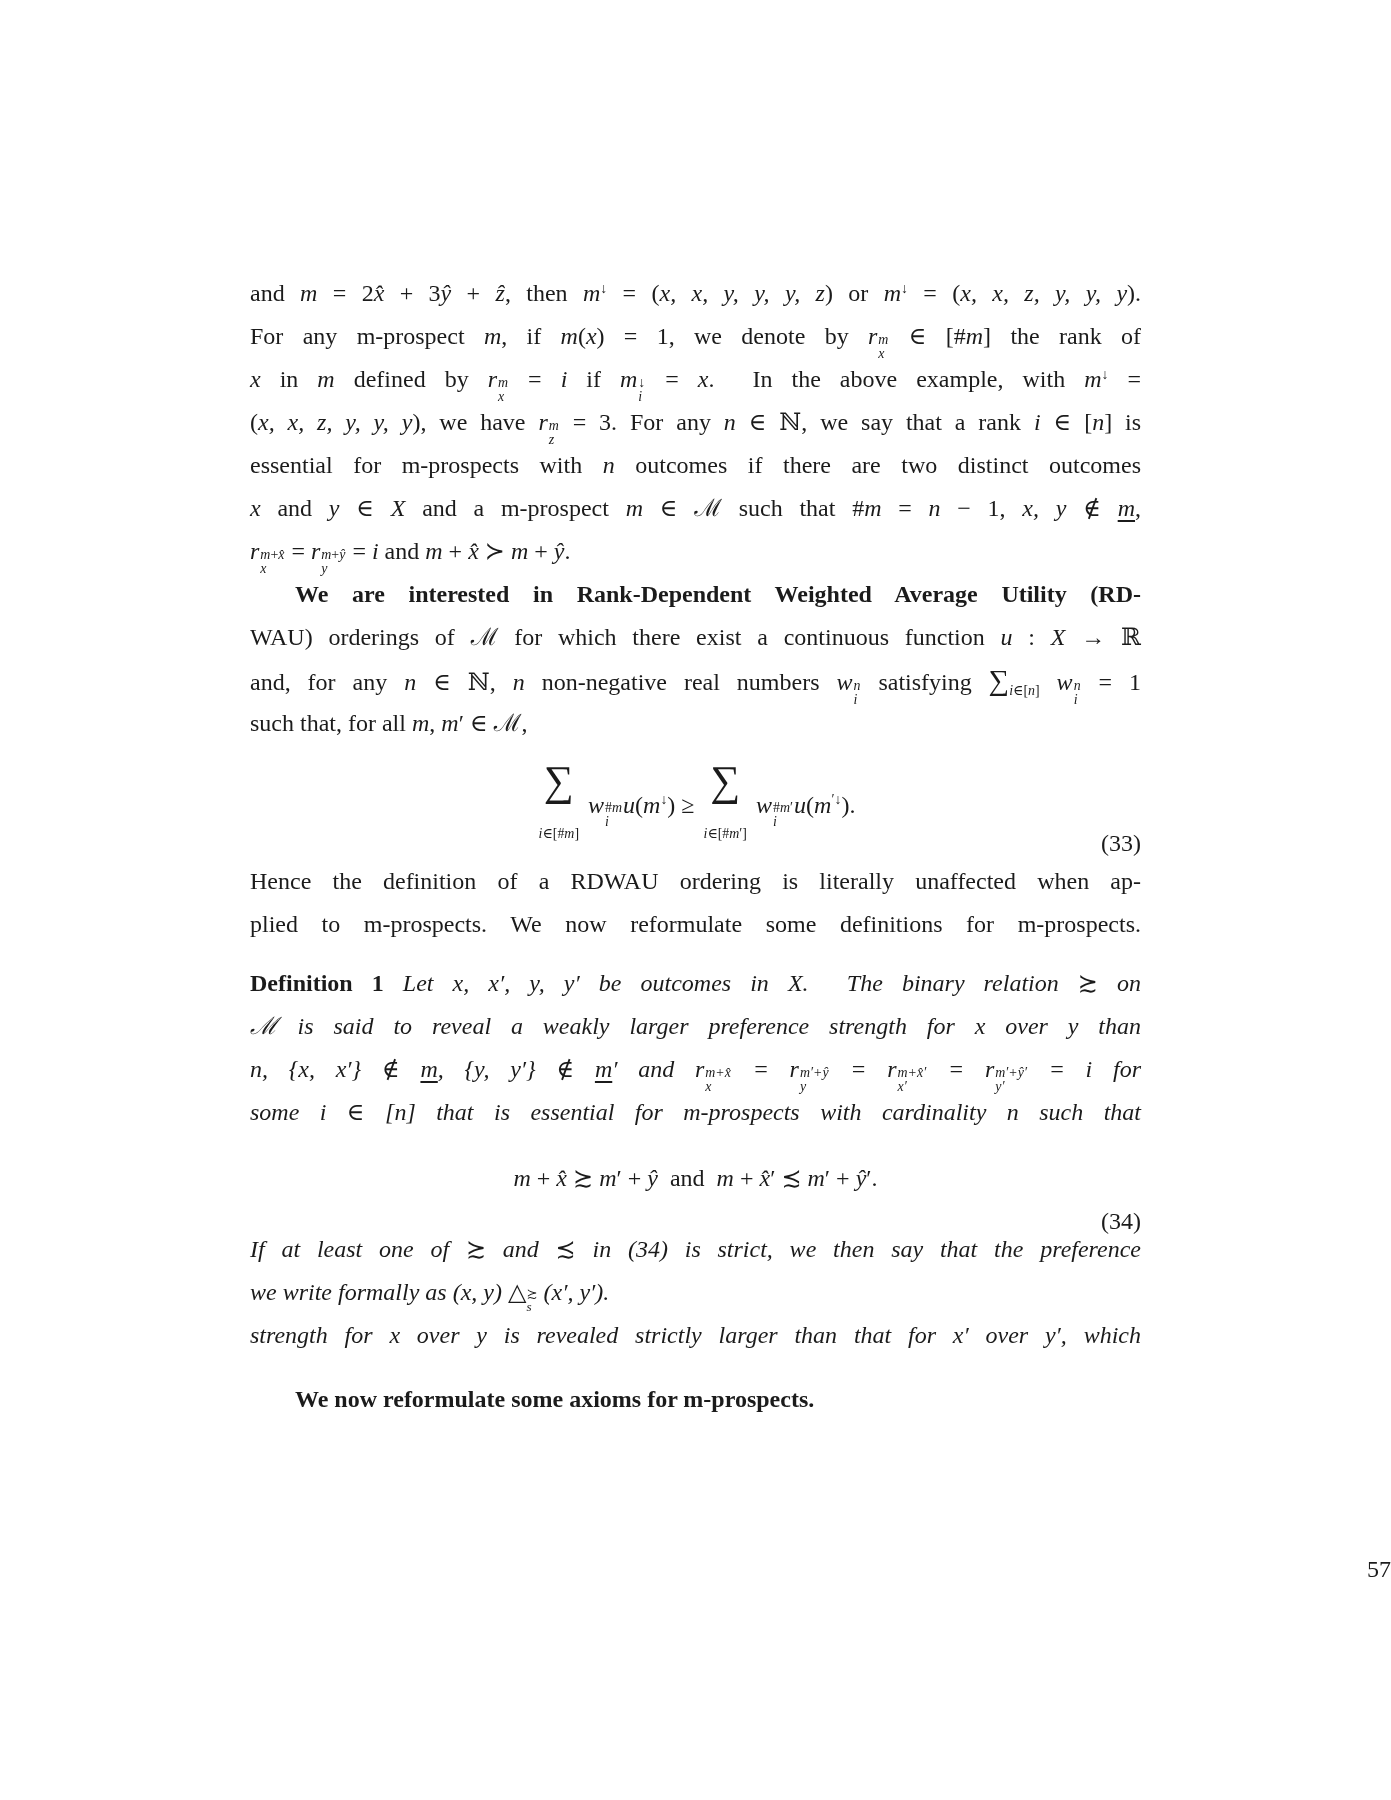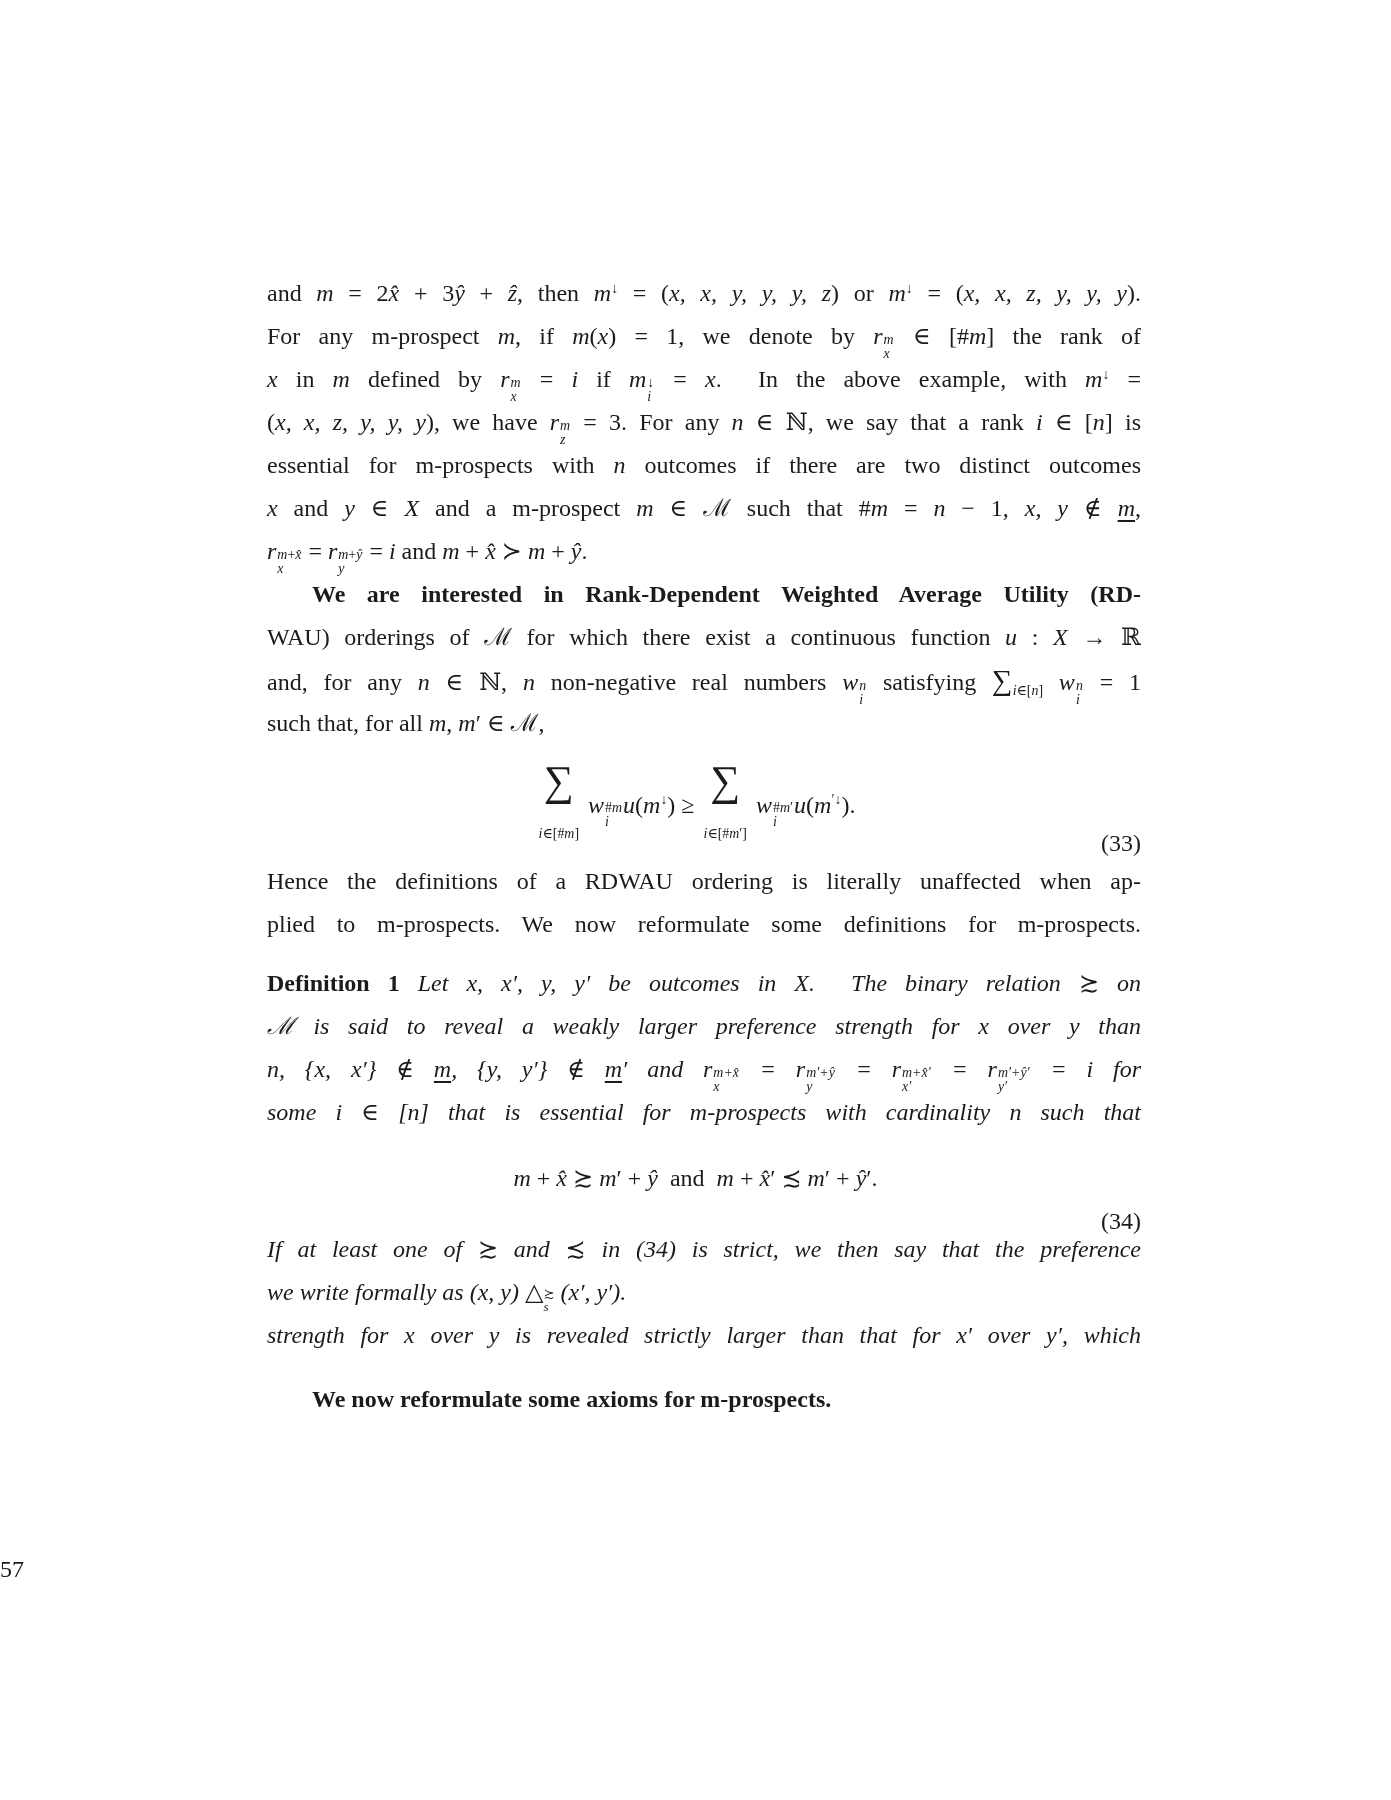--- a/index.html
+++ b/index.html
@@ -3,21 +3,21 @@
 <meta charset="utf-8">
 <style>
   html,body{margin:0;padding:0;background:#ffffff;}
   .page{
     position:relative;width:1391px;height:1800px;background:#ffffff;overflow:hidden;
     font-family:"Liberation Serif","DejaVu Serif",serif;color:#1b1b1b;
   }
   .column{position:absolute;left:250px;top:0;width:891px;}
   .line{
     height:43px;line-height:43px;font-size:24px;
-    white-space:nowrap;text-align:justify;text-align-last:justify;margin-left:17px;
+    white-space:nowrap;text-align:justify;text-align-last:justify;
   }
   .line.last{text-align-last:left;}
   .line.indent{text-indent:45px;font-weight:bold;}
   .para.it .line{font-style:italic;}
   .sym{font-style:normal;}
   .defb{font-weight:700;font-style:normal;}
   sup{font-size:58%;line-height:0;vertical-align:0.6em;}
   sub{font-size:58%;line-height:0;vertical-align:-0.35em;}
   .sumin{font-size:120%;}
   
@@ -28,21 +28,21 @@
   .sum .sg{display:block;font-size:175%;line-height:44px;}
   .sum .lm{display:block;font-size:58%;line-height:14px;margin-top:24px;}
   
   .eq{position:relative;display:flex;align-items:center;justify-content:center;font-size:24px;}
   .eq .eqbody{position:relative;top:-3px;white-space:nowrap;}
   .eq .eqnum{position:absolute;right:0;top:50%;transform:translateY(-50%);margin-top:40px;}
   
   .tss{display:inline-block;vertical-align:-0.45em;text-align:left;}
   .tss span{display:block;font-size:55%;line-height:13px;}
   u{text-decoration:underline;text-underline-offset:4px;}
-  .pagenum{position:absolute;top:1556px;left:0;width:100%;text-align:left;font-size:24px;}
+  .pagenum{position:absolute;top:1556px;left:0;width:100%;text-align:right;font-size:24px;}
 </style>
 </head>
 <body>
 
 <div class="page">
   <main class="column">
       <div class="para" style="margin-top: 272px;">
         <div class="line">and <i>m</i> = 2<i>x̂</i> + 3<i>ŷ</i> + <i>ẑ</i>, then <i>m</i><sup>↓</sup> = (<i>x, x, y, y, y, z</i>) or <i>m</i><sup>↓</sup> = (<i>x, x, z, y, y, y</i>).</div>
         <div class="line">For any m-prospect <i>m</i>, if <i>m</i>(<i>x</i>) = 1, we denote by <i>r</i><span class="st"><span class="t"><i>m</i></span><span class="b"><i>x</i></span></span> ∈ [#<i>m</i>] the rank of</div>
         <div class="line"><i>x</i> in <i>m</i> defined by <i>r</i><span class="st"><span class="t"><i>m</i></span><span class="b"><i>x</i></span></span> = <i>i</i> if <i>m</i><span class="st"><span class="t">↓</span><span class="b"><i>i</i></span></span> = <i>x</i>.&nbsp; In the above example, with <i>m</i><sup>↓</sup> =</div>
@@ -55,21 +55,21 @@
         <div class="line indent">We are interested in Rank-Dependent Weighted Average Utility (RD-</div>
         <div class="line">WAU) orderings of ℳ for which there exist a continuous function <i>u</i> : <i>X</i> → ℝ</div>
         <div class="line">and, for any <i>n</i> ∈ ℕ, <i>n</i> non-negative real numbers <i>w</i><span class="st"><span class="t"><i>n</i></span><span class="b"><i>i</i></span></span> satisfying <span class="sumin">∑</span><sub><i>i</i>∈[<i>n</i>]</sub> <i>w</i><span class="st"><span class="t"><i>n</i></span><span class="b"><i>i</i></span></span> = 1</div>
         <div class="line last">such that, for all <i>m</i>, <i>m</i>′ ∈ ℳ,</div>
       </div>
       <div class="eq" style="height: 115px;">
         <span class="eqbody"><span class="sum"><span class="sg">∑</span><span class="lm"><i>i</i>∈[#<i>m</i>]</span></span> <i>w</i><span class="st"><span class="t">#<i>m</i></span><span class="b"><i>i</i></span></span><i>u</i>(<i>m</i><sup>↓</sup>) ≥ <span class="sum"><span class="sg">∑</span><span class="lm"><i>i</i>∈[#<i>m</i>′]</span></span> <i>w</i><span class="st"><span class="t">#<i>m</i>′</span><span class="b"><i>i</i></span></span><i>u</i>(<i>m</i><sup>′↓</sup>).</span>
         <span class="eqnum">(33)</span>
       </div>
       <div class="para">
-        <div class="line">Hence the definitions of a RDWAU ordering is literally unaffected when ap-</div>
+        <div class="line">Hence the definition of a RDWAU ordering is literally unaffected when ap-</div>
         <div class="line">plied to m-prospects. We now reformulate some definitions for m-prospects.</div>
       </div>
       <div class="para it" style="margin-top: 16px;">
         <div class="line"><span class="defb">Definition 1</span> Let x, x′, y, y′ be outcomes in X.&nbsp; The binary relation <span class="sym">≿</span> on</div>
         <div class="line">ℳ is said to reveal a weakly larger preference strength for x over y than</div>
         <div class="line">n, {x, x′} ∉ <u>m</u>, {y, y′} ∉ <u>m</u>′ and r<span class="st"><span class="t">m+x̂</span><span class="b">x</span></span> = r<span class="st"><span class="t">m′+ŷ</span><span class="b">y</span></span> = r<span class="st"><span class="t">m+x̂′</span><span class="b">x′</span></span> = r<span class="st"><span class="t">m′+ŷ′</span><span class="b">y′</span></span> = i for</div>
         <div class="line">some i ∈ [n] that is essential for m-prospects with cardinality n such that</div>
       </div>
       <div class="eq" style="height: 94px;">
         <span class="eqbody"><i>m</i> + <i>x̂</i> ≿ <i>m</i>′ + <i>ŷ</i>&nbsp;&nbsp;and&nbsp;&nbsp;<i>m</i> + <i>x̂</i>′ ≾ <i>m</i>′ + <i>ŷ</i>′.</span>

